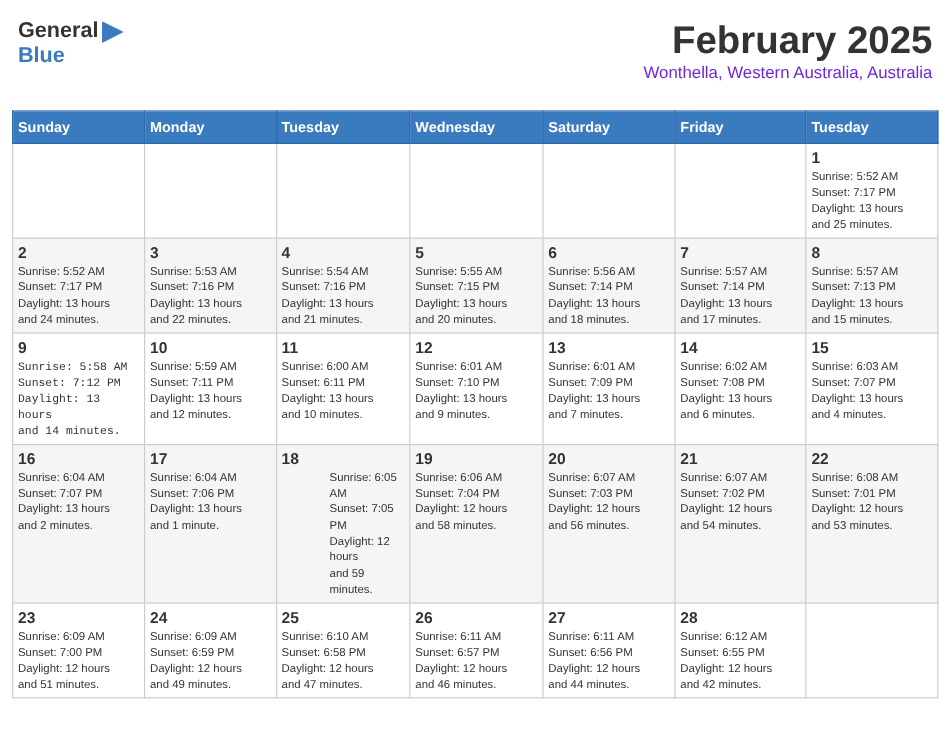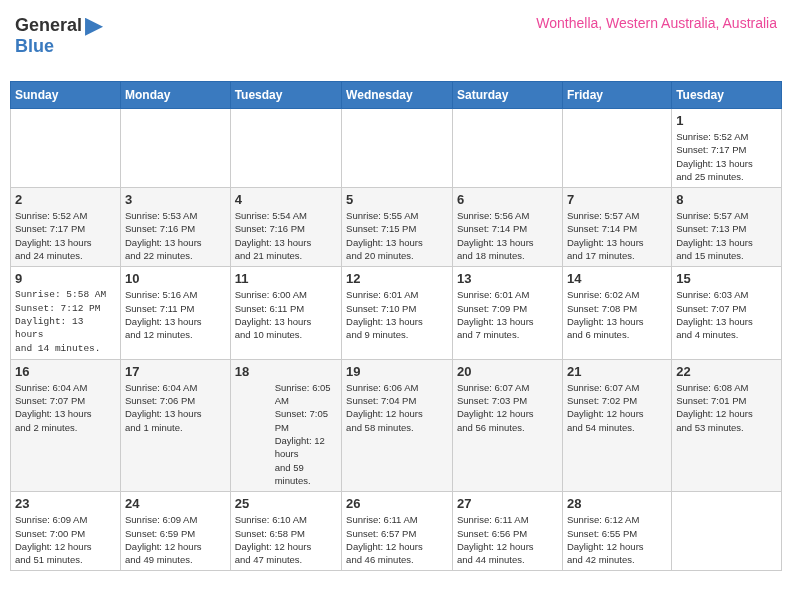--- a/index.html
+++ b/index.html
@@ -45,21 +45,21 @@
     .title-block {
       text-align: right;
     }
     .month-title {
       font-size: 32px;
       font-weight: bold;
       color: #333;
     }
     .location {
       font-size: 14px;
-      color: #ec4899;
+      color: #6d28d9;
     }
     .calendar {
       width: 100%;
       border-collapse: collapse;
       border: 1px solid #ccc;
     }
     .calendar th {
       background: #3a7abf;
       color: #fff;
       font-size: 12px;
@@ -102,20 +102,21 @@
 <div class="header">
   <div class="logo">
     <div>
       <span class="logo-general">General</span><span class="logo-icon"></span>
     </div>
     <div>
       <span class="logo-blue">Blue</span>
     </div>
   </div>
   <div class="title-block">
+    <div class="month-title">February 2025</div>
     <div class="location">Wonthella, Western Australia, Australia</div>
   </div>
 </div>
 
 <table class="calendar">
   <thead>
     <tr>
     <th>Sunday</th>
         <th>Monday</th>
         <th>Tuesday</th>
@@ -195,21 +196,21 @@
       <tr>
         <td>
           <span class="day-number">9</span>
           <div class="day-info" style="white-space: pre-line; font-family: Liberation Mono, monospace;">Sunrise: 5:58 AM
 Sunset: 7:12 PM
 Daylight: 13 hours
 and 14 minutes.</div>
         </td>
         <td>
           <span class="day-number">10</span>
-          <div class="day-info" style="white-space: pre-line;">Sunrise: 5:16 AM
+          <div class="day-info" style="white-space: pre-line;">Sunrise: 5:59 AM
 Sunset: 7:11 PM
 Daylight: 13 hours
 and 12 minutes.</div>
         </td>
         <td>
           <span class="day-number">11</span>
           <div class="day-info" style="white-space: pre-line;">Sunrise: 6:00 AM
 Sunset: 6:11 PM
 Daylight: 13 hours
 and 10 minutes.</div>

